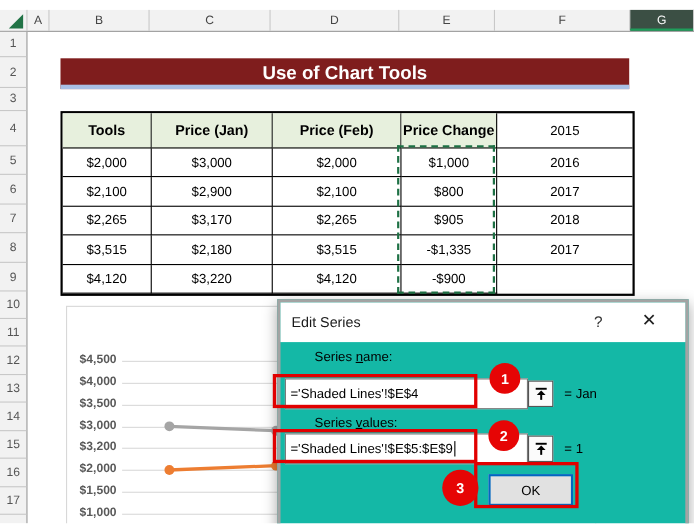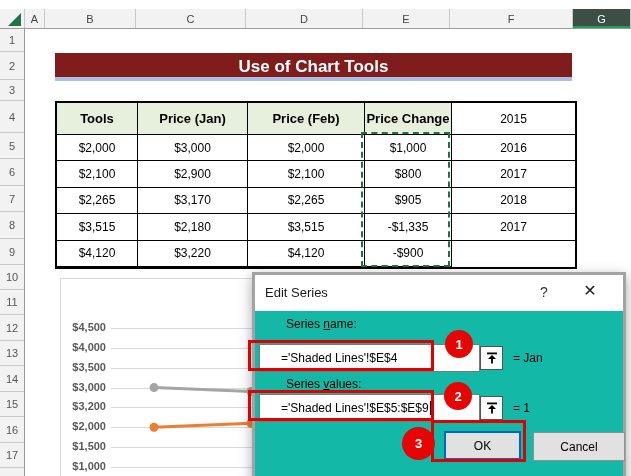--- a/index.html
+++ b/index.html
@@ -46,21 +46,21 @@
 
   
   .dialog{position:absolute;left:252px;top:272px;width:374px;height:247px;background:#14b8a6;
           border:3px solid #a3a3a3;box-shadow:0 4px 12px rgba(0,0,0,.35);z-index:20;}
   .dlg-titlebar{position:absolute;left:0;top:0;width:100%;height:36px;background:#fff;}
   .dlg-title{position:absolute;left:10px;top:10px;font-size:13px;color:#1a1a1a;}
   .dlg-help{position:absolute;left:279px;top:9px;width:20px;text-align:center;font-size:14px;color:#333;cursor:default;}
   .dlg-close{position:absolute;left:322px;top:6px;width:26px;text-align:center;font-size:16px;color:#222;cursor:default;}
   .dlg-label{position:absolute;font-size:12px;color:#000;margin-left:22px;}
   .dlg-field{position:absolute;left:4px;width:221px;height:28px;background:#fff;border:1px solid #7a7a7a;
-             font-size:12px;color:#000;display:flex;align-items:center;padding-left:21px;white-space:nowrap;overflow:hidden;}
+             font-size:12px;color:#000;display:flex;align-items:center;padding-left:4px;white-space:nowrap;overflow:hidden;}
   .caret{display:inline-block;width:1px;height:14px;background:#000;margin-left:1px;}
   .collapse-btn{position:absolute;left:225px;width:23px;height:24px;background:#fbfbfb;border:1px solid #555;
                 display:flex;align-items:center;justify-content:center;}
   .dlg-result{position:absolute;left:258px;font-size:12px;color:#000;}
   .dlg-btn{position:absolute;display:flex;align-items:center;justify-content:center;
            background:#e1e1e1;font-size:12px;color:#000;}
   .btn-ok{left:189px;top:156px;width:77px;height:29px;border:2px solid #0067c0;}
   .btn-cancel{left:278px;top:157px;width:92px;height:29px;border:1px solid #8f8f8f;}
 
   
@@ -203,21 +203,20 @@
     <div class="collapse-btn" style="top:121px;">
       <svg width="12" height="12" viewBox="0 0 12 12">
         <rect x="1" y="0.5" width="10" height="1.8" fill="#000"></rect>
         <rect x="5.1" y="5" width="1.8" height="6.5" fill="#000"></rect>
         <path d="M2 7 L6 3 L10 7 Z" fill="#000"></path>
       </svg>
     </div>
     <div class="dlg-result" style="top:126px;">= 1</div>
 
     <div class="dlg-btn btn-ok">OK</div>
-    <div class="dlg-btn btn-cancel">Cancel</div>
   </div>
 
   <div class="red-box" style="left:248px;top:340px;width:186px;height:31px;"></div>
   <div class="red-box" style="left:248px;top:390px;width:186px;height:31px;"></div>
   <div class="red-box" style="left:431px;top:420px;width:95px;height:42px;"></div>
   <div class="step-circle" style="left:445px;top:330px;width:28px;height:28px;">1</div>
   <div class="step-circle" style="left:444px;top:382px;width:28px;height:28px;">2</div>
   <div class="step-circle" style="left:402px;top:427px;width:33px;height:33px;">3</div>
 </div>
 

